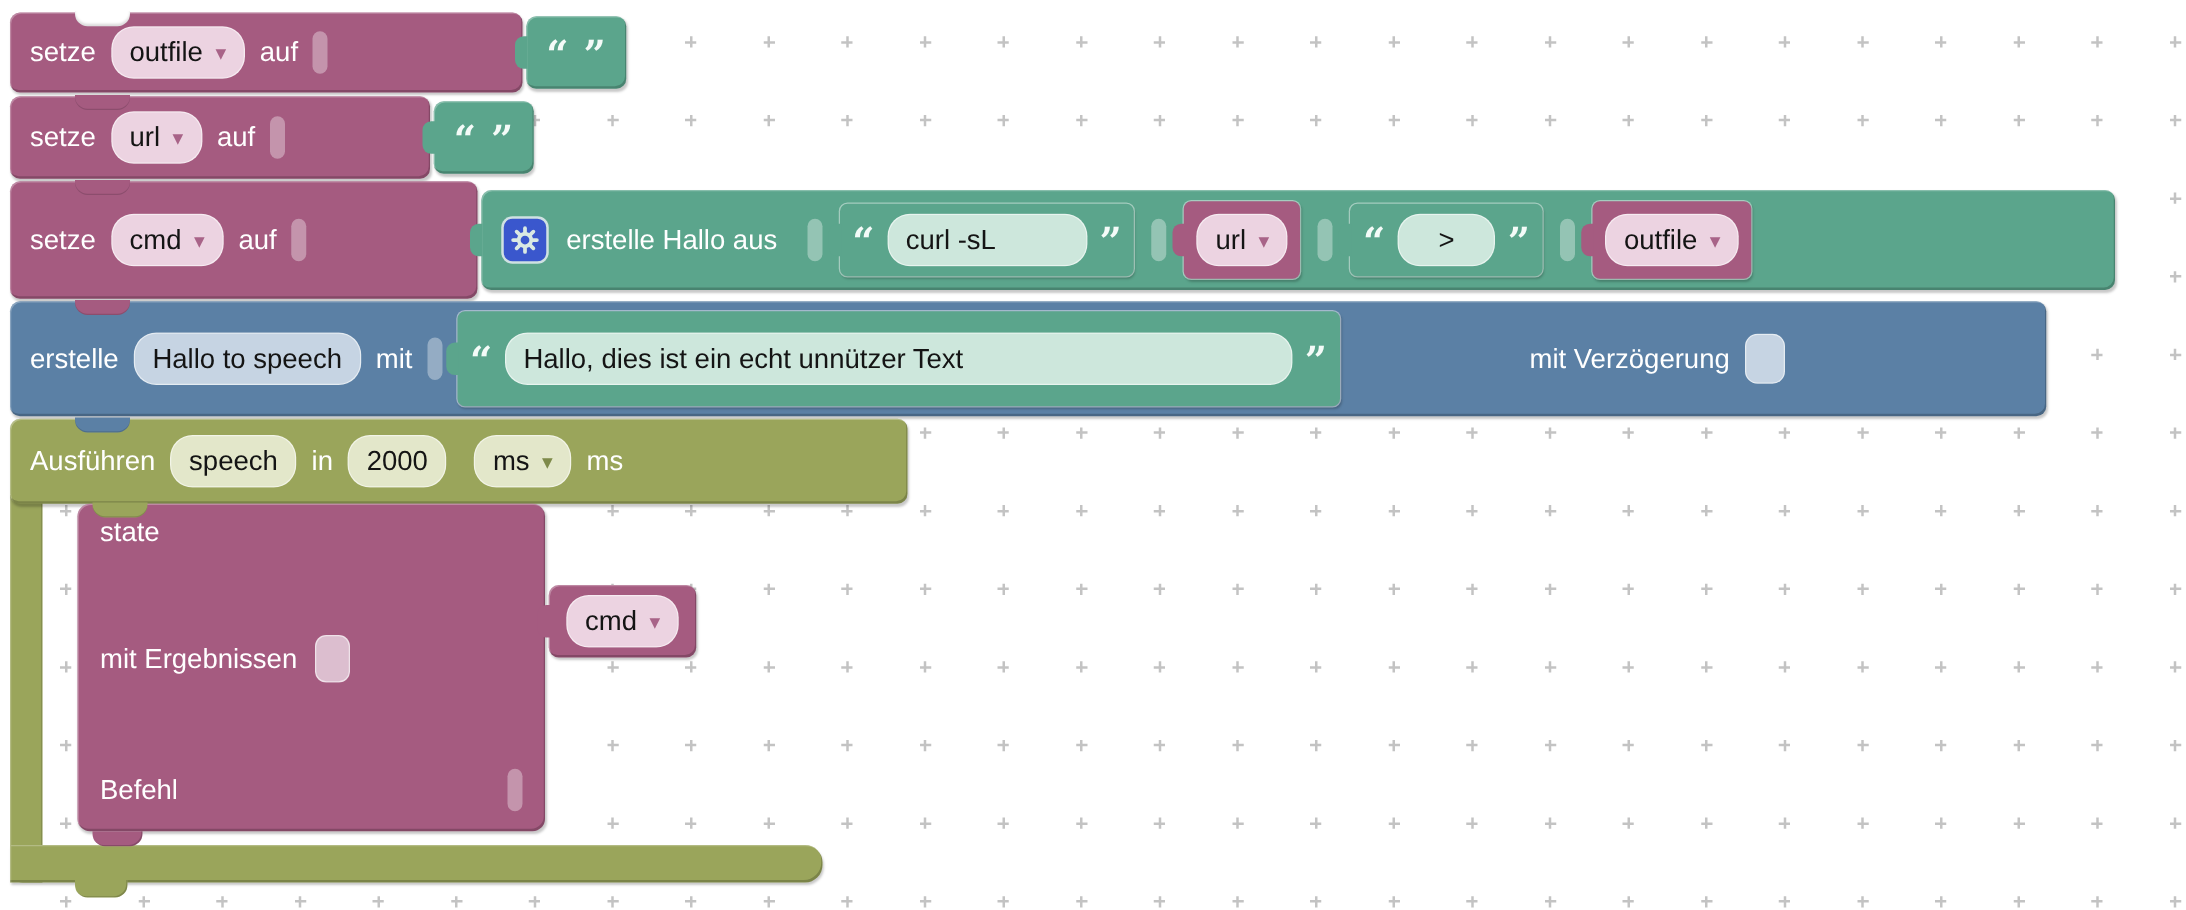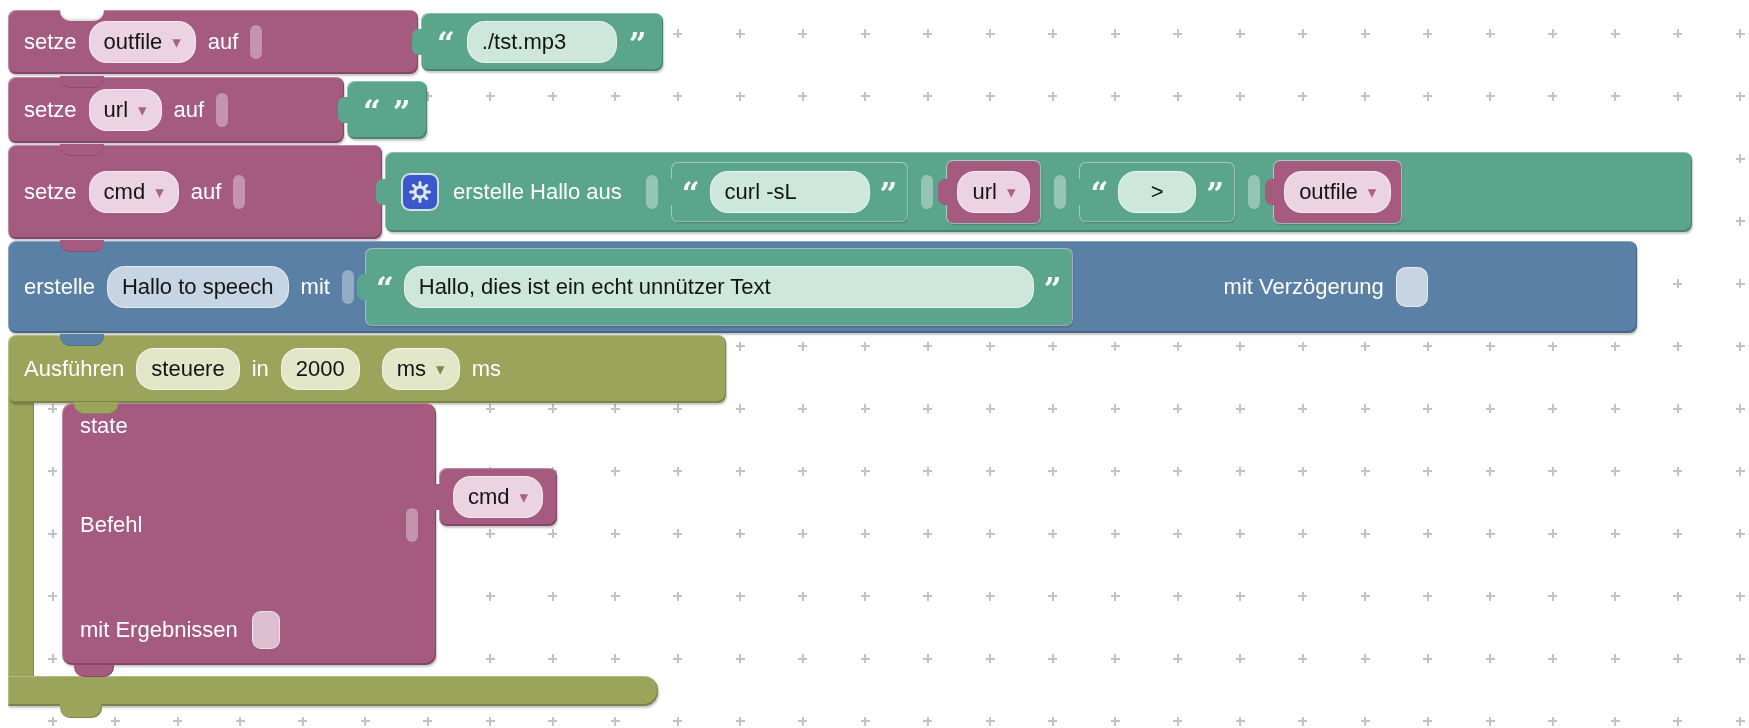--- a/index.html
+++ b/index.html
@@ -409,21 +409,20 @@
       <span class="field f-pink">
           <span>outfile</span>
           <span class="arrow"></span>
         </span>
       <span class="lbl">auf</span>
       <span class="cut"></span>
     </div>
     <div class="blk teal" style="height:58px;margin-top:3px;margin-left:3px;">
       <span class="tab tab-teal"></span>
       <span class="quote">“</span>
-      <span class="field f-teal" style="min-width:120px;">./tst.mp3</span>
       <span class="quote">”</span>
     </div>
   </div>
 
   <div class="row" style="left:8px;top:77px;">
     <div class="blk pink" style="height:66px;min-width:304px;">
       <span class="bump b-pink"></span>
       <span class="lbl">setze</span>
       <span class="field f-pink">
           <span>url</span>
@@ -516,21 +515,21 @@
       </div>
       <span class="lbl" style="margin-left:140px;">mit Verzögerung</span>
       <span class="checkbox cb-blue"></span>
     </div>
   </div>
 
   <div class="row" style="left:8px;top:335px;">
     <div class="blk olive" style="height:68px;min-width:686px;">
       <span class="bump b-blue"></span>
       <span class="lbl">Ausführen</span>
-      <span class="field f-olive">steuere</span>
+      <span class="field f-olive">speech</span>
       <span class="lbl">in</span>
       <span class="field f-olive">2000</span>
       <span class="field f-olive" style="margin-left:10px;">
           <span>ms</span>
           <span class="arrow arrow-olive"></span>
         </span>
       <span class="lbl">ms</span>
     </div>
   </div>
 
@@ -538,26 +537,26 @@
   <div class="footer-bar"></div>
   <div class="bottom-notch"></div>
 
   <div class="exec">
     <span class="bump b-olive" style="left:12px;"></span>
     <span class="bump-down"></span>
     <div class="x-row">
         <span class="lbl">state</span>
       </div>
     <div class="x-row">
+      <span class="lbl">mit Ergebnissen</span>
+      <span class="checkbox cb-pink"></span>
+    </div>
+    <div class="x-row">
       <span class="lbl">Befehl</span>
       <span class="cut-r"></span>
-    </div>
-    <div class="x-row">
-      <span class="lbl">mit Ergebnissen</span>
-      <span class="checkbox cb-pink"></span>
     </div>
   </div>
 
   <div class="row" style="left:439px;top:468px;z-index:3;">
     <div class="blk pink" style="height:58px;padding:0 14px;">
       <span class="tab tab-pink"></span>
       <span class="field f-pink">
           <span>cmd</span>
           <span class="arrow"></span>
         </span>

